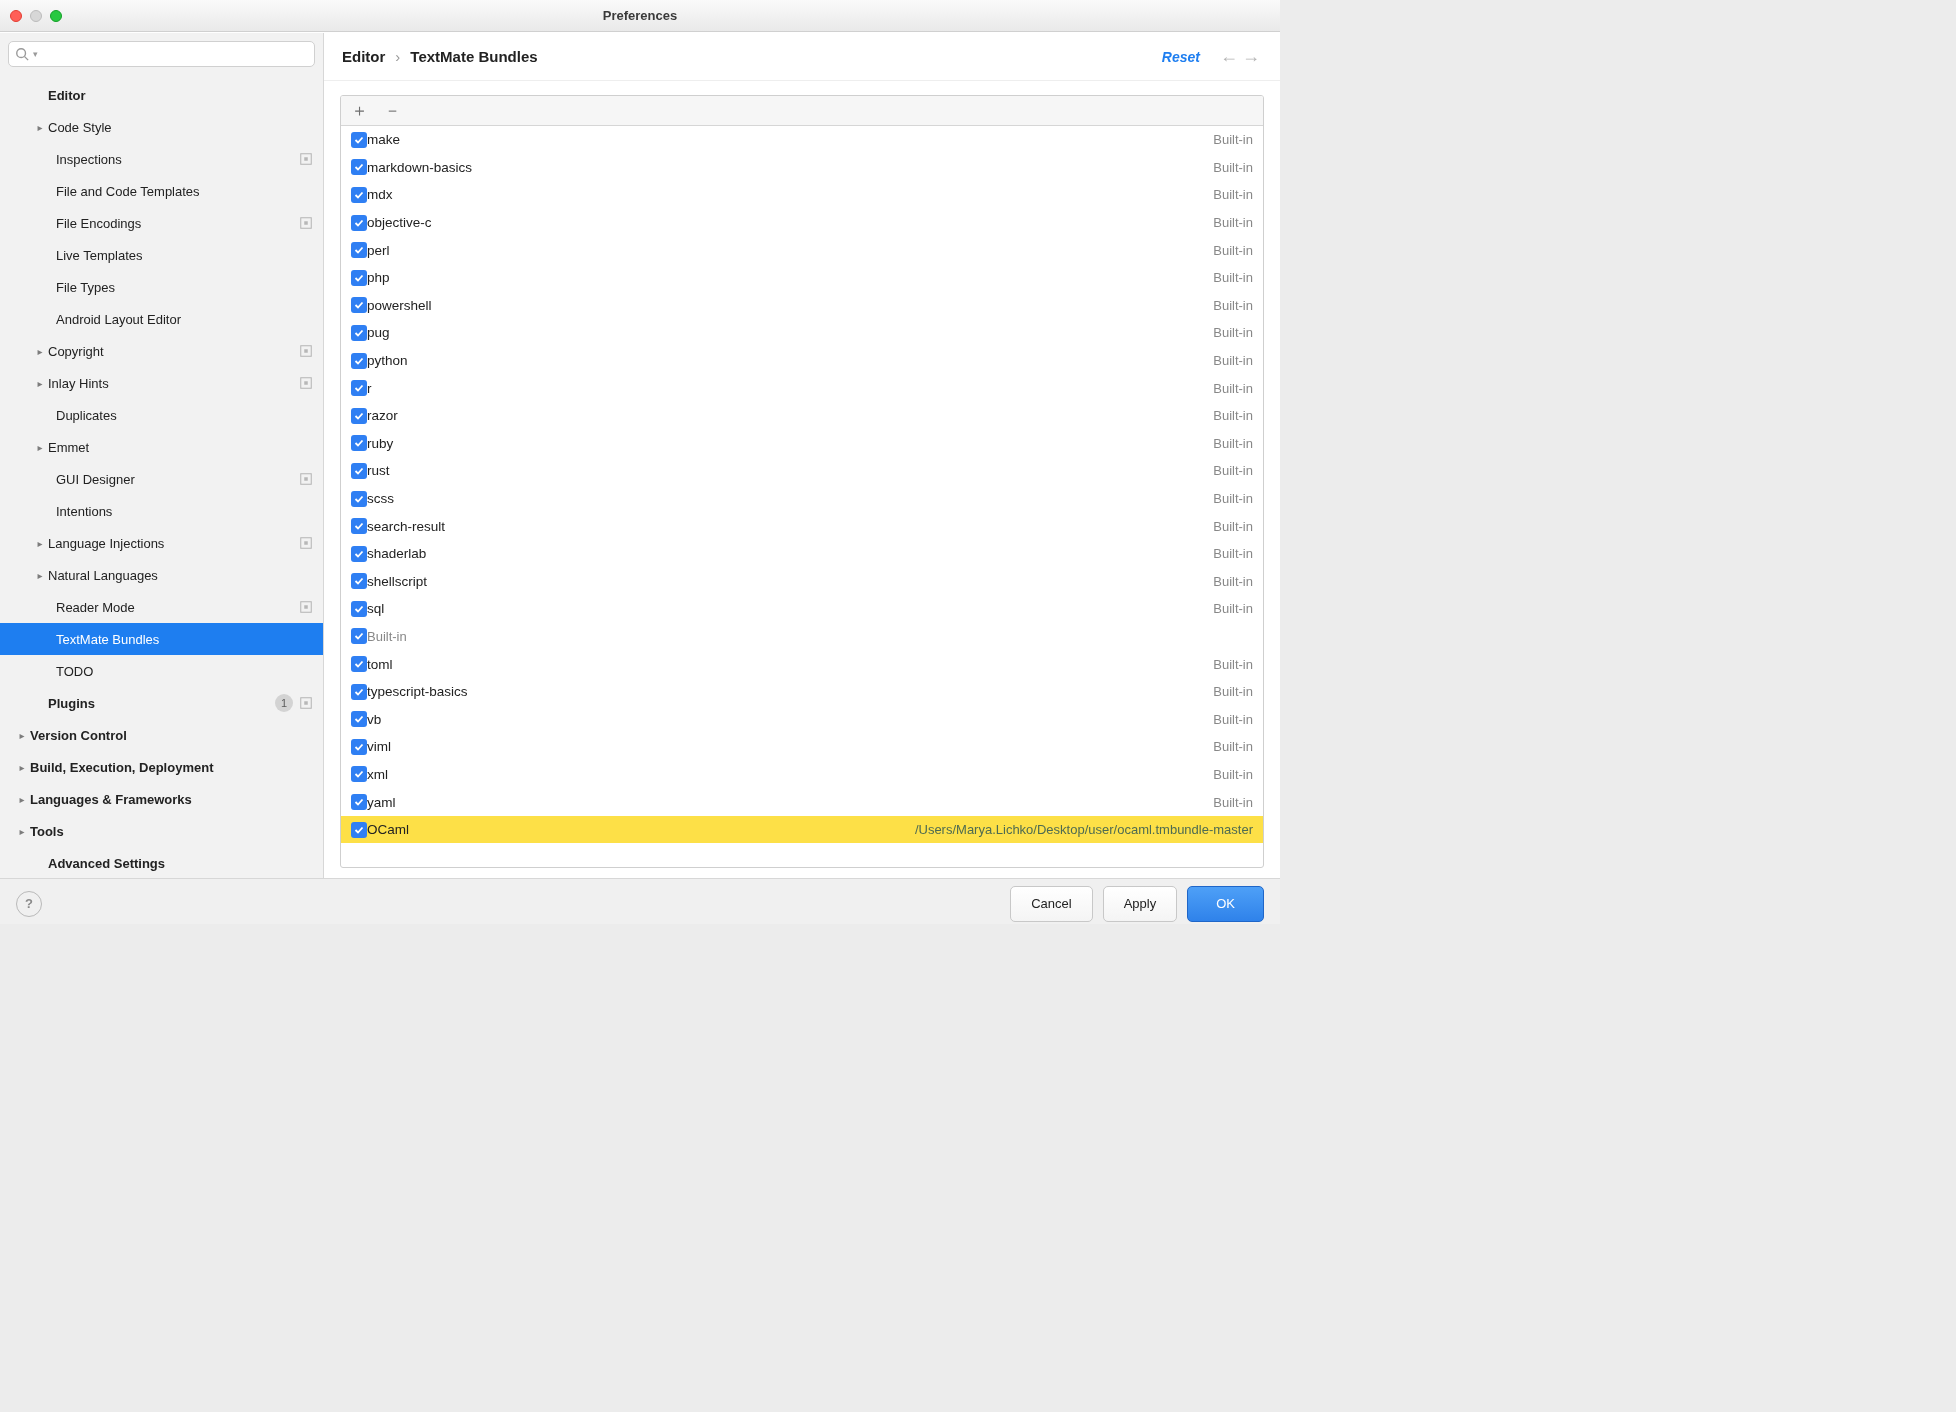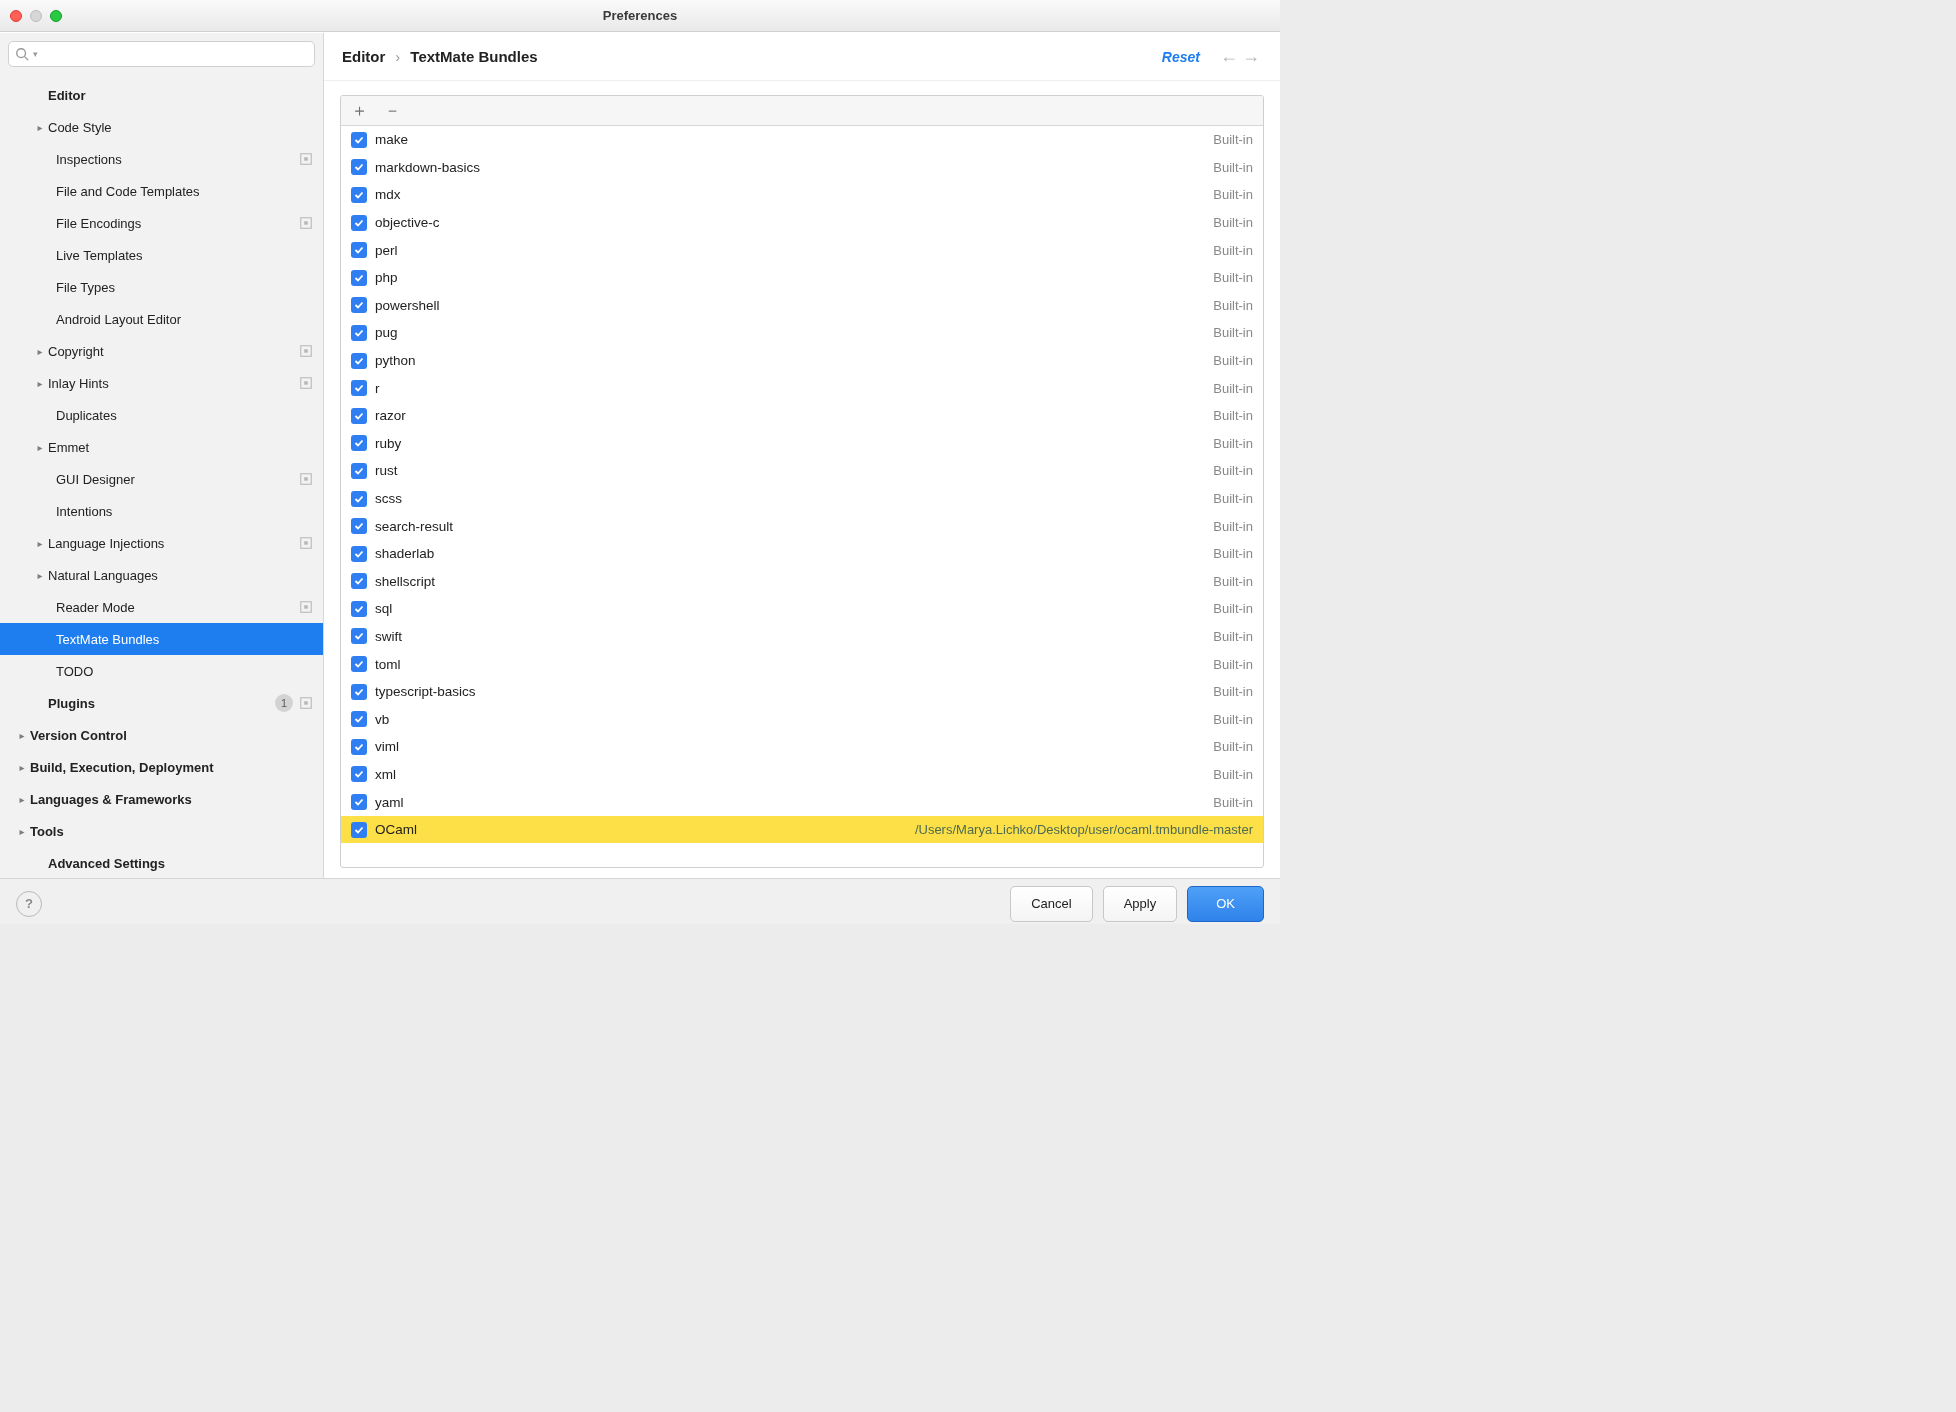--- a/index.html
+++ b/index.html
@@ -82,21 +82,21 @@
     overflow:hidden; background:#fff;
   }
   .toolbar{
     height:30px; border-bottom:1px solid #d6d6d6;
     background:#f6f6f6;
     display:flex; align-items:center; padding:0 10px; gap:16px;
   }
   .tool{ color:#6f6f6f; font-size:17px; line-height:1; cursor:default;}
   .list{ flex:1; overflow:auto; }
   .row{
-    height:27.6px; display:flex; align-items:center; padding:0 10px; gap:8px;
+    height:27.6px; display:flex; align-items:center; padding:0 10px; 
   }
   .row.hl{ background:#fde047; }
   .chk{
     width:16px; height:16px; border-radius:3px;
     background:#2f7ff3; display:flex; align-items:center; justify-content:center;
     flex:none;
   }
   .chk svg{ display:block;}
   .row .name{ flex:1; font-size:13.5px; }
   .row .src{ color:#888; font-size:13px; }
@@ -456,21 +456,20 @@
               </span>
               <span class="name">sql</span>
               <span class="src">Built-in</span>
             </div>
             <div class="row">
               <span class="chk">
                 <svg width="10" height="10" viewBox="0 0 10 10">
                   <polyline points="1.5,5 4,7.5 8.5,2.5" fill="none" stroke="#fff" stroke-width="1.8"></polyline>
                 </svg>
               </span>
-              <span class="name">swift</span>
               <span class="src">Built-in</span>
             </div>
             <div class="row">
               <span class="chk">
                 <svg width="10" height="10" viewBox="0 0 10 10">
                   <polyline points="1.5,5 4,7.5 8.5,2.5" fill="none" stroke="#fff" stroke-width="1.8"></polyline>
                 </svg>
               </span>
               <span class="name">toml</span>
               <span class="src">Built-in</span>

